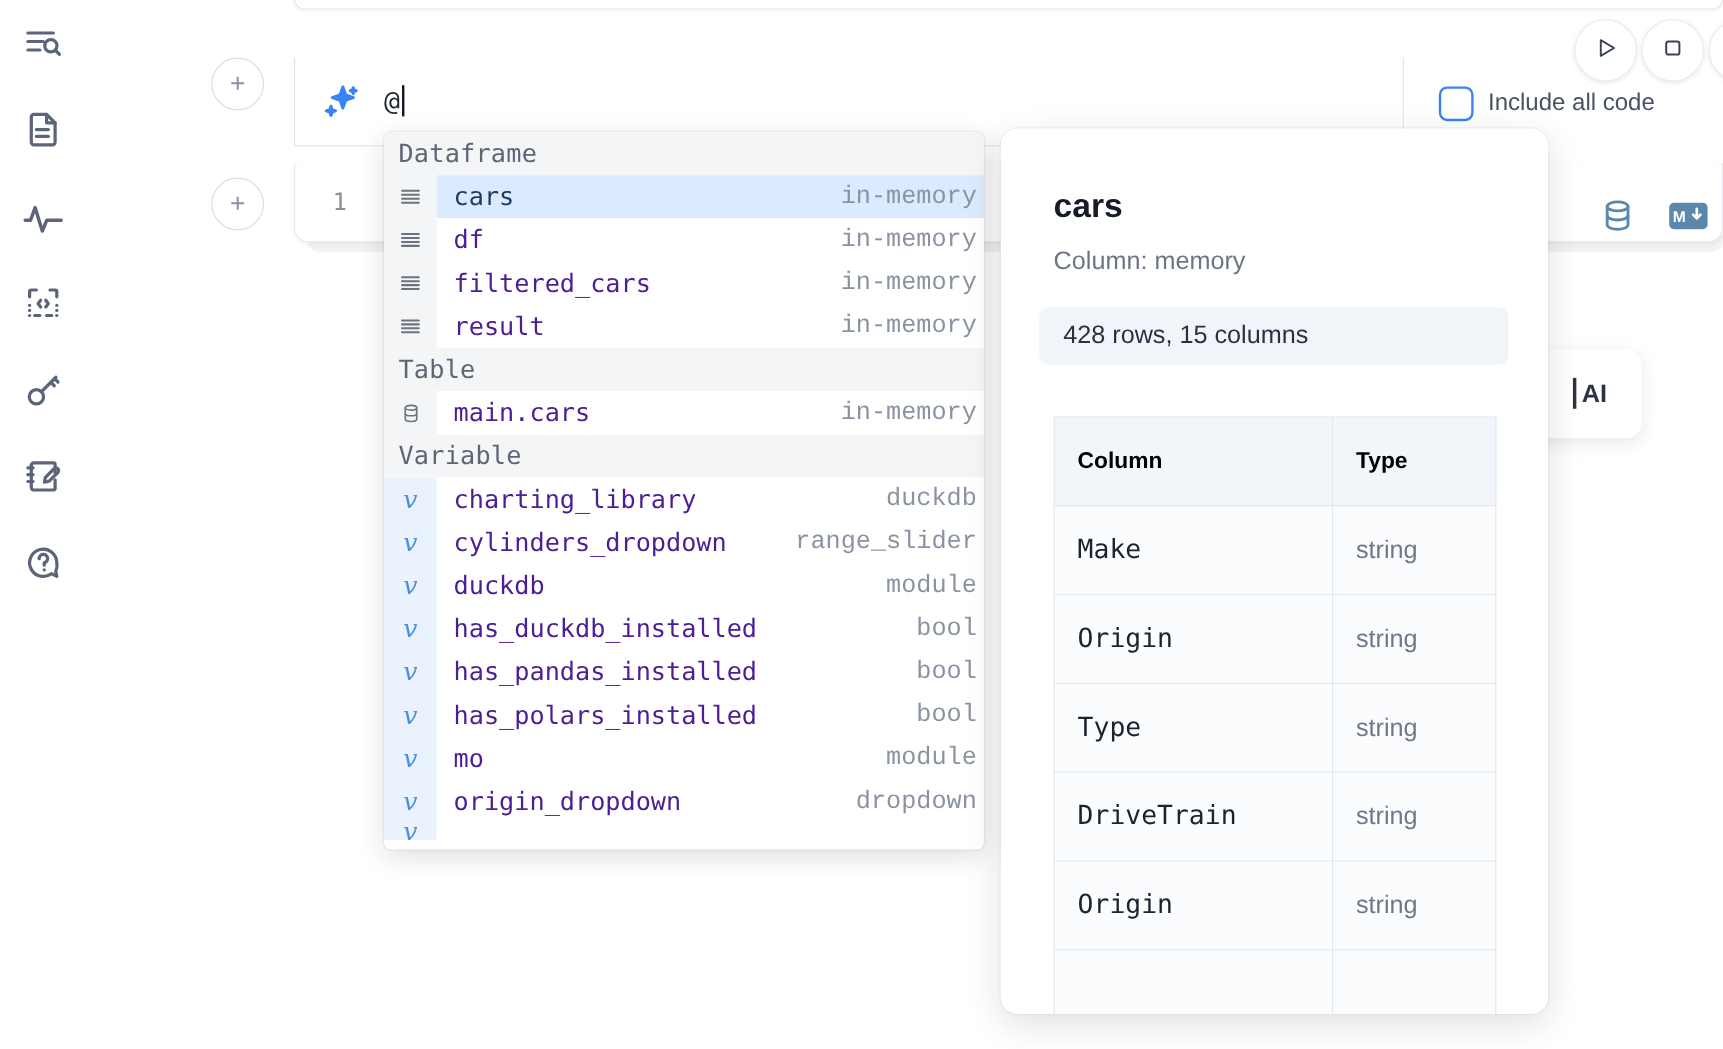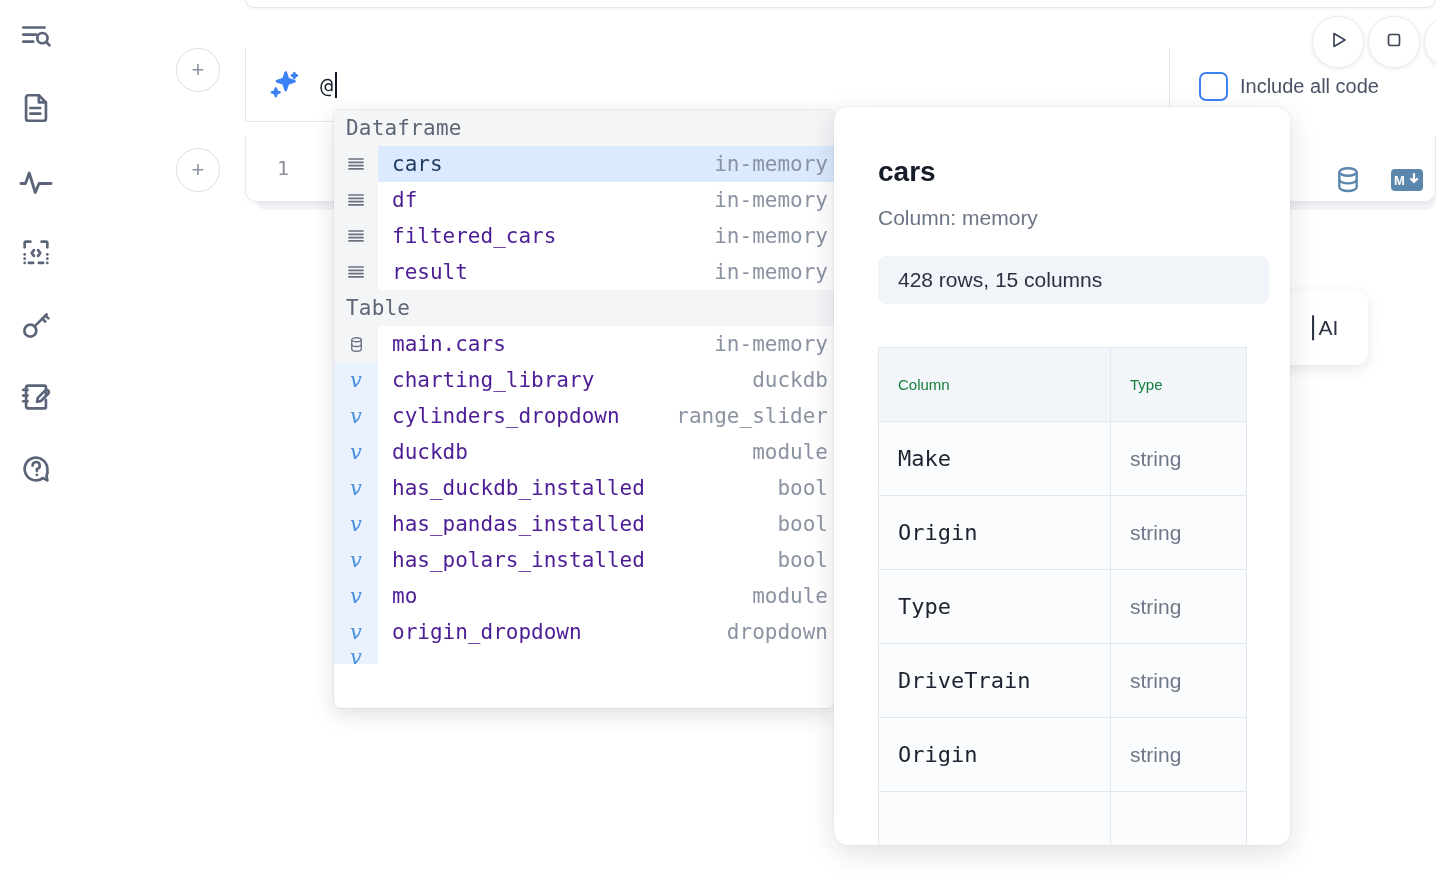--- a/index.html
+++ b/index.html
@@ -112,27 +112,27 @@
 
   
   .ai-hint {
     position: absolute; left: 1268px; top: 291px; width: 100px; height: 74px;
     background: #ffffff; border-radius: 12px;
     box-shadow: 0 4px 14px rgba(20,25,40,.10);
     display: flex; align-items: center; justify-content: center;
     overflow: hidden;
   }
   .ai-hint span {
-    font-size: 21px; font-weight: 400; color: #2b3242; white-space: nowrap;
+    font-size: 21px; font-weight: 700; color: #2b3242; white-space: nowrap;
     margin-left: 0;
   }
 
   
   .ac {
-    position: absolute; left: 334px; top: 110px; width: 500px; height: 598px;
+    position: absolute; left: 320px; top: 110px; width: 500px; height: 598px;
     background: #ffffff;
     border-radius: 6px;
     box-shadow: 0 6px 22px rgba(20,25,40,.14), 0 0 0 1px rgba(20,25,40,.05);
     overflow: hidden;
     font-family: "DejaVu Sans Mono", "Liberation Mono", monospace;
   }
   .ac-section {
     height: 36px; background: #f4f5f7; display: flex; align-items: center;
     padding-left: 12px; font-size: 21px; color: #5d6676; letter-spacing: .2px;
   }
@@ -151,21 +151,21 @@
     flex: 1; height: 36px; display: flex; align-items: center;
     justify-content: space-between; padding: 0 4px 0 14px; min-width: 0;
     background: #ffffff;
   }
   .ac-item.sel .ac-body { background: #dbeafe; }
   .ac-name {
     font-size: 21px; color: #4c1d95; white-space: nowrap;
   }
   .ac-item.sel .ac-name { color: #1e3a5f; }
   .ac-type {
-    font-size: 21px; color: #8b93a3; white-space: nowrap; padding-right: 2px;
+    font-size: 21px; color: #8b93a3; white-space: nowrap; padding-right: 2px; font-family: Liberation Mono, monospace;
   }
   .ac-item.clip { height: 14px; overflow: hidden; }
   .ac-item.clip .ac-ico, .ac-item.clip .ac-body { height: 36px; }
 
   .var-glyph { font-family: "DejaVu Serif", serif; font-style: italic; font-size: 21px; }
 
   
   .info {
     position: absolute; left: 834px; top: 107px; width: 456px; height: 738px;
     background: #ffffff; border-radius: 14px;
@@ -174,35 +174,35 @@
   }
   .info-title {
     position: absolute; left: 44px; top: 49px;
     font-size: 28px; font-weight: 700; color: #151b28;
   }
   .info-source {
     position: absolute; left: 44px; top: 99px;
     font-size: 21px; color: #6c7585;
   }
   .info-shape {
-    position: absolute; left: 44px; top: 149px; width: 391px; height: 48px;
+    position: absolute; left: 32px; top: 149px; width: 391px; height: 48px;
     background: #f1f4f9; border-radius: 8px;
     display: flex; align-items: center; padding-left: 20px;
     font-size: 21px; color: #2a3141;
   }
   .info-table {
     position: absolute; left: 44px; top: 240px; width: 368px;
     border-collapse: collapse; table-layout: fixed;
   }
   .info-table th, .info-table td {
     border: 1px solid #e3e8ef; height: 74px; text-align: left;
     padding-left: 19px; vertical-align: middle;
   }
   .info-table th {
-    background: #f2f5f9; font-weight: 400; font-size: 15px; color: #15803d;
+    background: #f2f5f9; font-weight: 700; font-size: 19px; color: #000000;
   }
   .info-table td.col-name {
     font-family: "DejaVu Sans Mono", "Liberation Mono", monospace;
     font-size: 22px; color: #1b2230; background: #fbfcfd;
   }
   .info-table td.col-type {
     font-size: 21px; color: #6f7889; background: #fbfcfd;
   }
   .info-table col.c1 { width: 232px; }
   .info-table col.c2 { width: 136px; }
@@ -439,20 +439,21 @@
           <path d="M6 6v12c0 1.4 2.7 2.5 6 2.5s6-1.1 6-2.5V6"></path>
           <path d="M6 12c0 1.4 2.7 2.5 6 2.5s6-1.1 6-2.5"></path>
         </svg>
       </span>
       <span class="ac-body">
         <span class="ac-name">main.cars</span>
         <span class="ac-type">in-memory</span>
       </span>
     </div>
 
+    <div class="ac-section">Variable</div>
 
     <div class="ac-item">
       <span class="ac-ico var">
           <span class="var-glyph">v</span>
         </span>
       <span class="ac-body">
         <span class="ac-name">charting_library</span>
         <span class="ac-type">duckdb</span>
       </span>
     </div>

